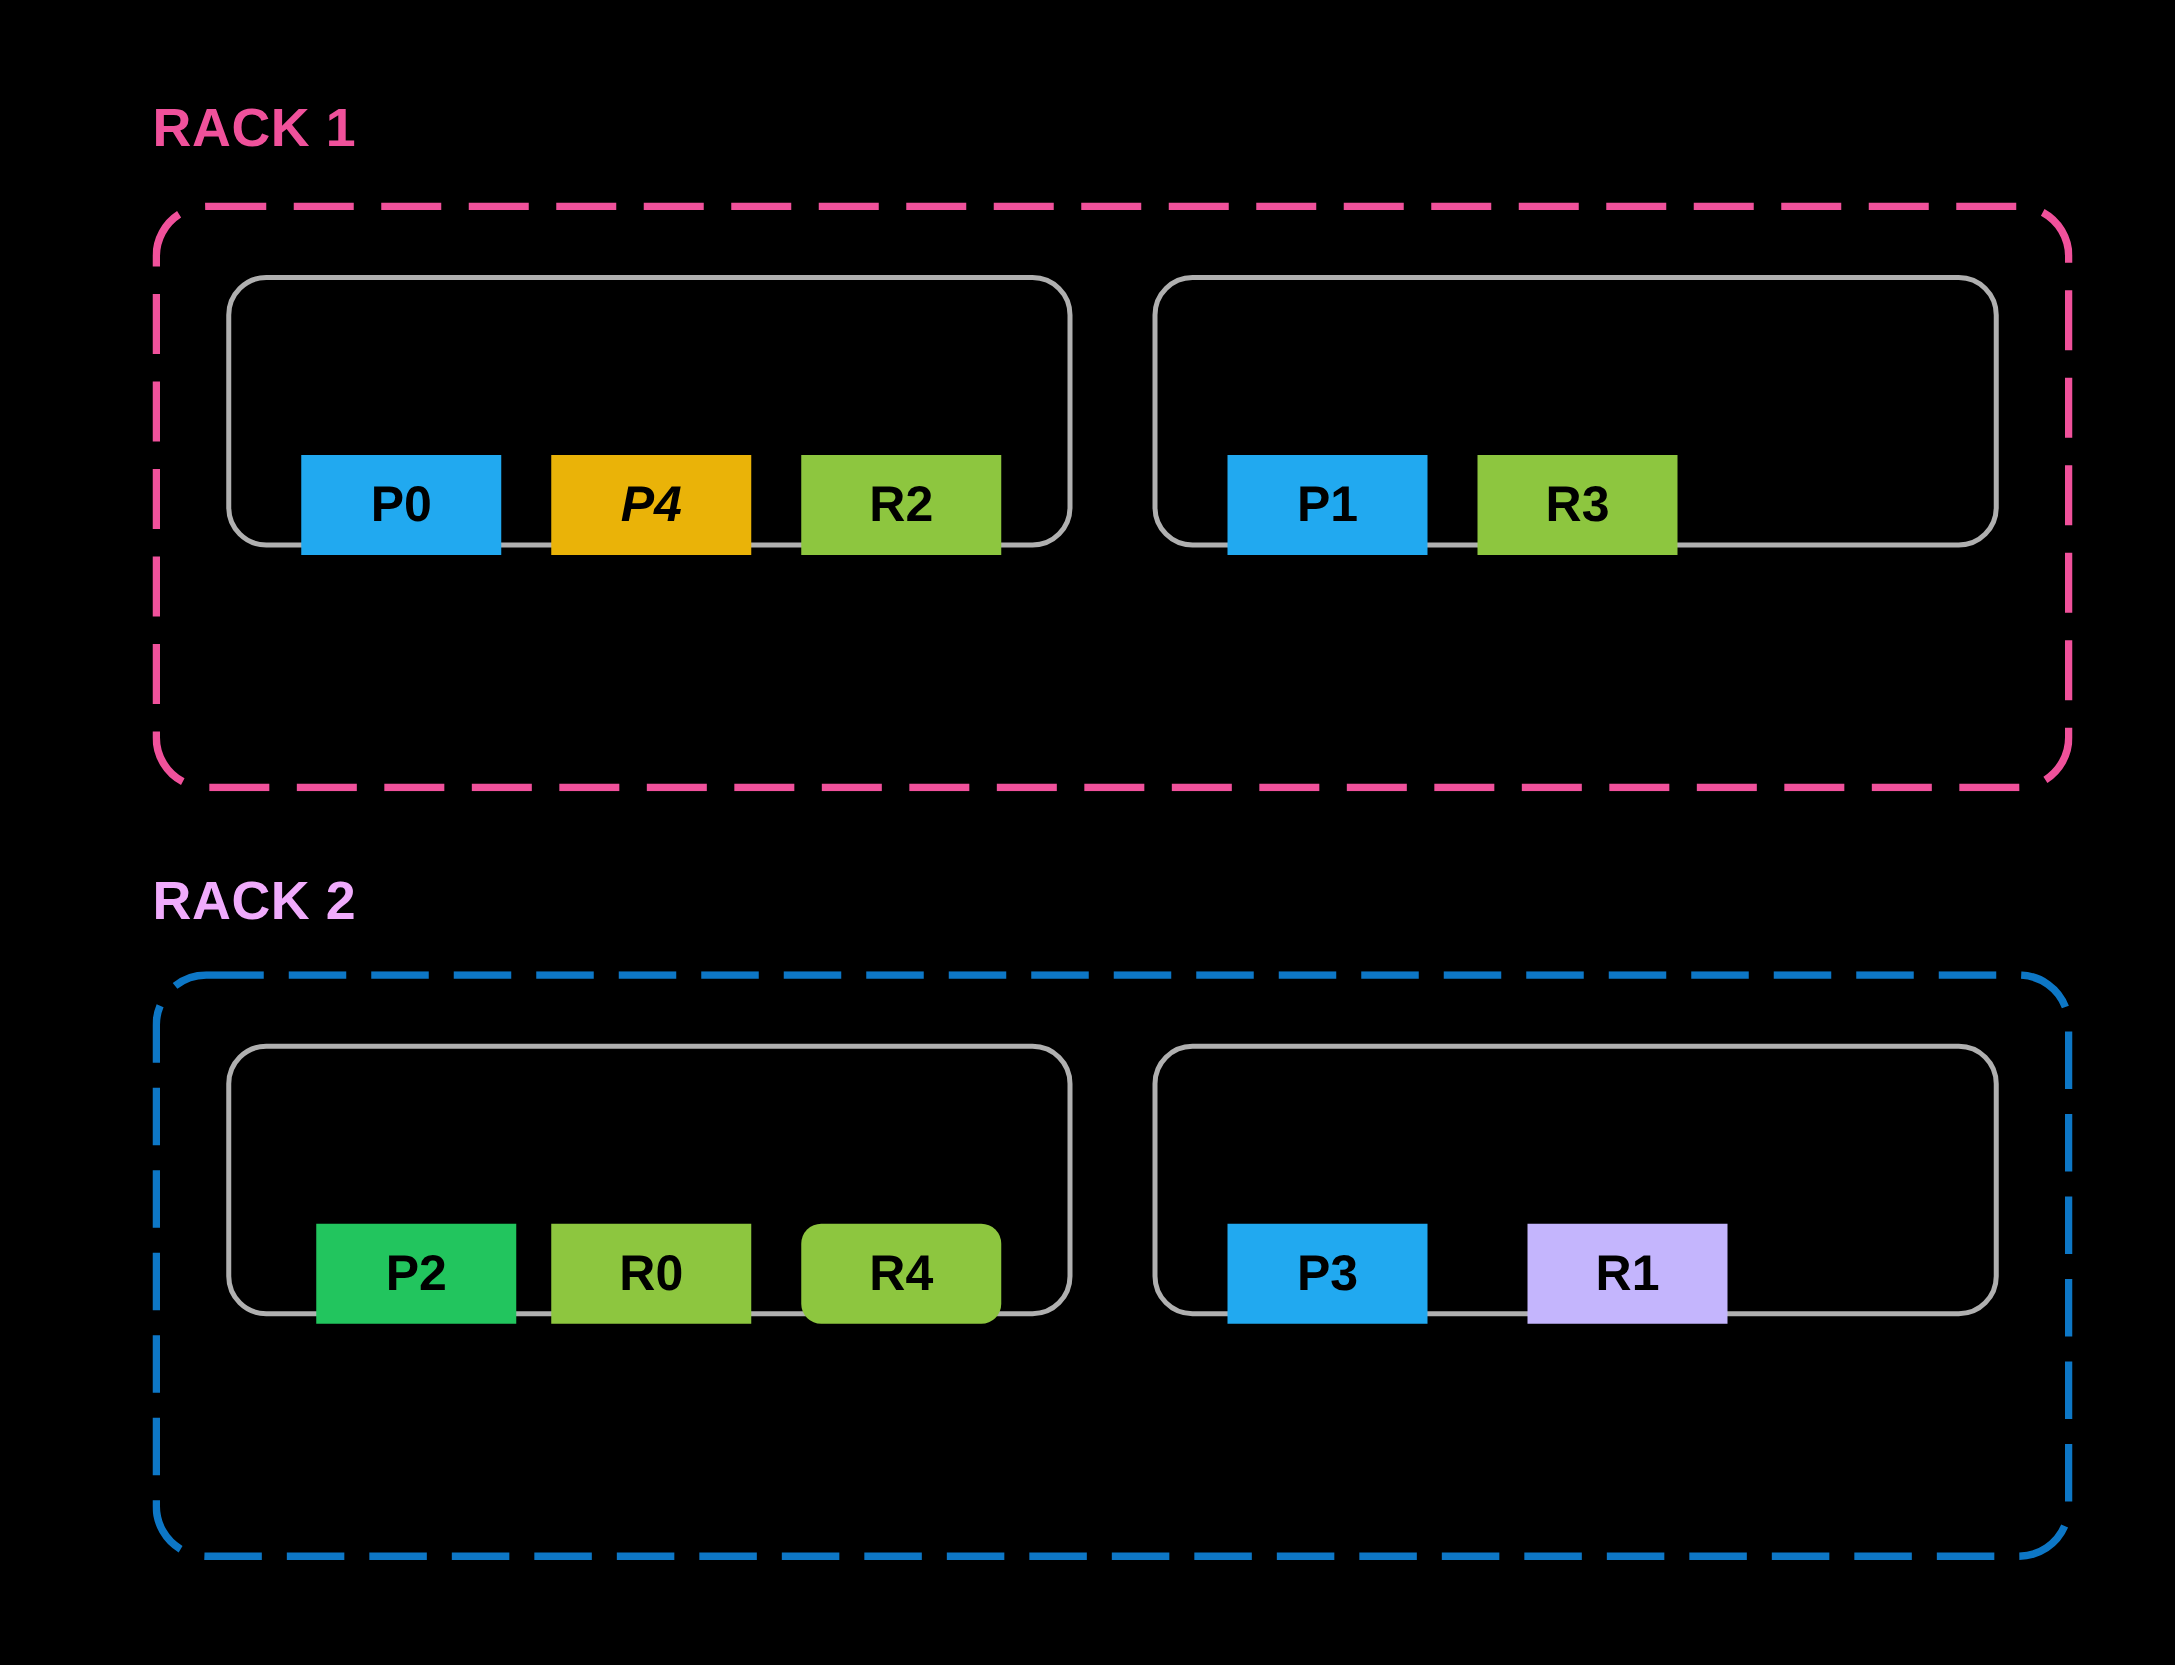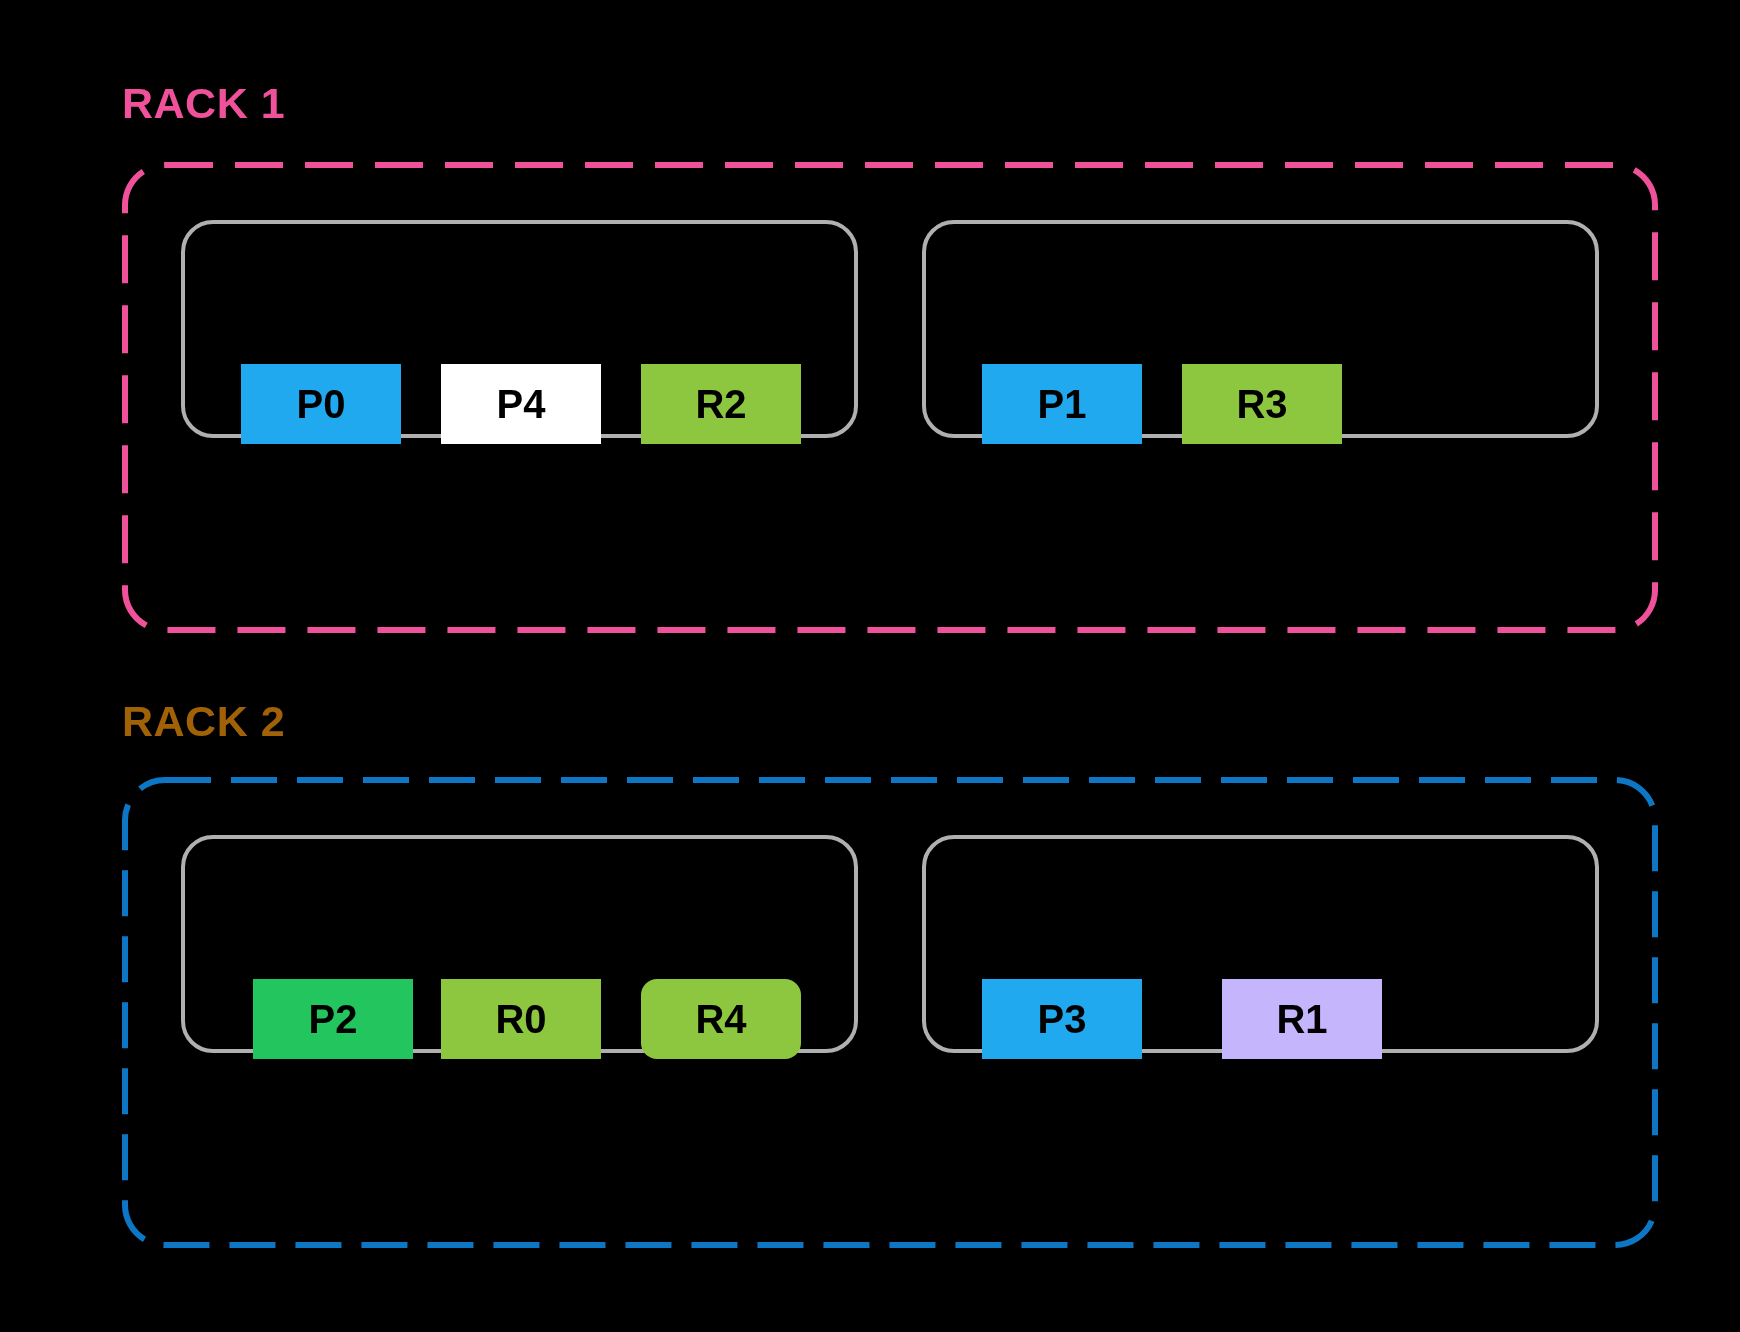--- a/index.html
+++ b/index.html
@@ -73,31 +73,31 @@
 
   <div class="rack-label" id="rack1-label" style="color: rgb(240, 81, 155);">RACK 1</div>
 
   <div class="rack-box" id="rack1-box">
     <svg class="rack-outline" viewBox="0 0 1536 471">
       <rect x="3" y="3" width="1530" height="465" rx="40" fill="none" stroke-width="6" stroke-dasharray="48 22" stroke="#F0519B"></rect>
     </svg>
 
     <div class="host host-1">
       <div class="block slot-0" style="background: rgb(33, 169, 240);">P0</div>
-      <div class="block slot-1" style="background: #ffffff;">P4</div>
+      <div class="block slot-1" style="background: #eab308; font-style: italic;">P4</div>
       <div class="block slot-2" style="background: rgb(141, 198, 63);">R2</div>
     </div>
 
     <div class="host host-2">
       <div class="block slot-0" style="background: rgb(33, 169, 240);">P1</div>
       <div class="block slot-1" style="background: rgb(141, 198, 63);">R3</div>
     </div>
   </div>
 
-  <div class="rack-label" id="rack2-label" style="color: #a16207;">RACK 2</div>
+  <div class="rack-label" id="rack2-label" style="color: #f0abfc;">RACK 2</div>
 
   <div class="rack-box" id="rack2-box">
     <svg class="rack-outline" viewBox="0 0 1536 471">
       <rect x="3" y="3" width="1530" height="465" rx="40" fill="none" stroke-width="6" stroke-dasharray="46 20" stroke="#0D77C6"></rect>
     </svg>
 
     <div class="host host-1">
       <div class="block slot-0" style="background: #22c55e; margin-left: 12px;">P2</div>
       <div class="block slot-1" style="background: rgb(141, 198, 63);">R0</div>
       <div class="block slot-2" style="background: rgb(141, 198, 63); border-radius: 16px;">R4</div>

